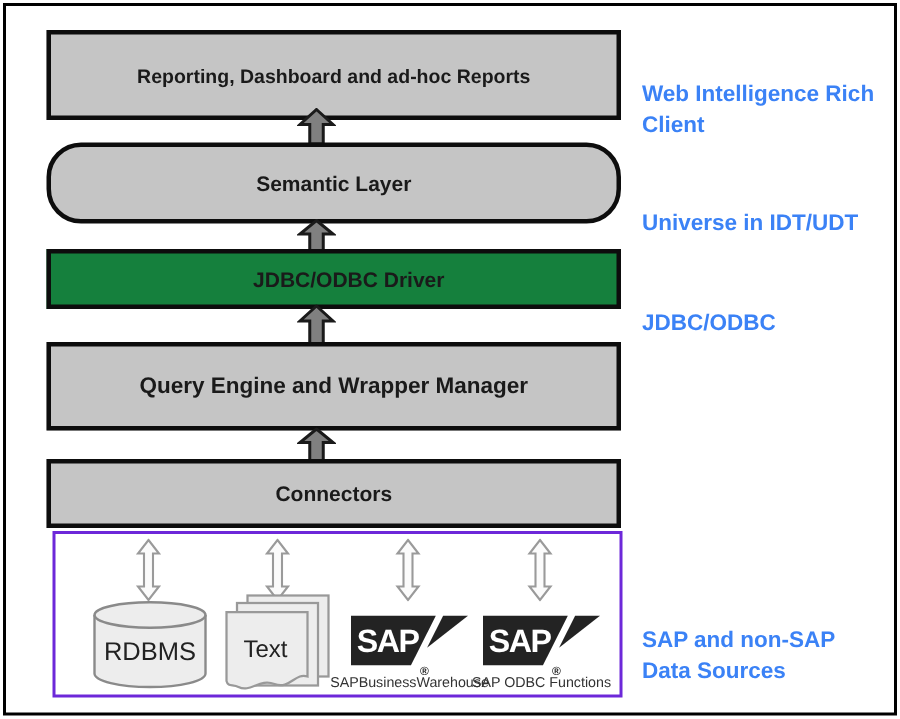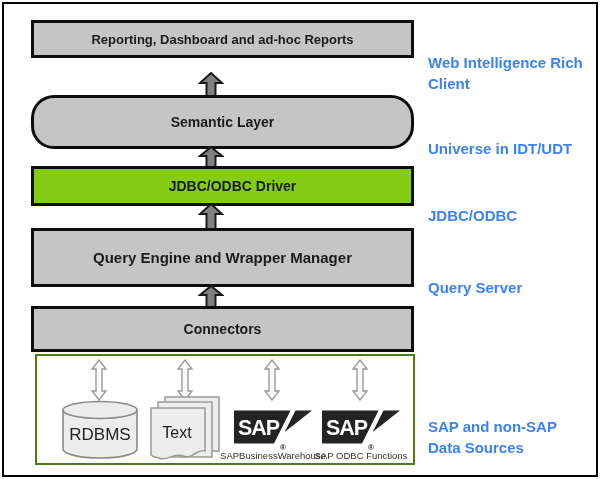--- a/index.html
+++ b/index.html
@@ -7,48 +7,48 @@
     position:relative;width:600px;height:479px;background:#ffffff;
     font-family:"Liberation Sans","DejaVu Sans",sans-serif;overflow:hidden;
   }
   .outer-frame{position:absolute;left:2px;top:2px;right:2px;bottom:2px;border:2px solid #000;}
   .layer-box{
     position:absolute;left:31px;width:383px;
     background:#c5c5c5;border:3px solid #0d0d0d;box-sizing:border-box;
     display:flex;align-items:center;justify-content:center;
     font-weight:bold;color:#1a1a1a;text-align:center;
   }
-  .layer-box.light{background:#84cc16;padding-left:20px;}
+  .layer-box.light{background:#15803d;padding-left:20px;}
   .side-label{
     position:absolute;left:428px;width:165px;
     font-weight:bold;color:#3b82f6;font-size:15px;line-height:21px;margin-top:28px;
   }
   .up-arrow{position:absolute;left:198px;width:26px;}
   .ds-box{
     position:absolute;left:35px;top:354px;width:380px;height:111px;
-    background:#ffffff;border:2px solid #4d7c0f;box-sizing:border-box;
+    background:#ffffff;border:2px solid #6d28d9;box-sizing:border-box;
   }
   .ds-col{position:absolute;}
   .dbl-arrow{position:absolute;top:3px;}
   .sap-label{
     position:absolute;top:94px;width:120px;left:50%;margin-left:-60px;
     font-size:9.5px;color:#333;text-align:center;white-space:nowrap;
   }
   .sap-reg{
     position:absolute;font-size:8px;color:#222;font-weight:bold;
   }
   .ds-side-label{}
 </style>
 </head>
 <body>
 
 <div id="stage">
   <div class="outer-frame"></div>
 
-  <div class="layer-box" style="top:20px;height:38px;font-size:13px;">
+  <div class="layer-box" style="top:20px;height:60px;font-size:13px;">
     <span>Reporting, Dashboard and ad-hoc Reports</span>
   </div>
   <div class="side-label" style="top:24px;">Web Intelligence Rich Client</div>
 
   <svg class="up-arrow" style="top:72px;" width="26" height="25" viewBox="0 0 26 25">
     <polygon points="13,1 24,11 17.5,11 17.5,24 8.5,24 8.5,11 2,11" fill="#808080" stroke="#1a1a1a" stroke-width="2"></polygon>
   </svg>
 
   <div class="layer-box" style="top:95px;height:54px;font-size:14px;border-radius:23px;">
     <span>Semantic Layer</span>
@@ -64,21 +64,20 @@
   </div>
   <div class="side-label" style="top:177px;">JDBC/ODBC</div>
 
   <svg class="up-arrow" style="top:203px;" width="26" height="27" viewBox="0 0 26 27">
     <polygon points="13,1 24,11 17.5,11 17.5,26 8.5,26 8.5,11 2,11" fill="#808080" stroke="#1a1a1a" stroke-width="2"></polygon>
   </svg>
 
   <div class="layer-box" style="top:228px;height:59px;font-size:15px;">
     <span>Query Engine and Wrapper Manager</span>
   </div>
-  <div class="side-label" style="top:249px;">Query Server</div>
 
   <svg class="up-arrow" style="top:285px;" width="26" height="23" viewBox="0 0 26 23">
     <polygon points="13,1 24,10 17.5,10 17.5,22 8.5,22 8.5,10 2,10" fill="#808080" stroke="#1a1a1a" stroke-width="2"></polygon>
   </svg>
 
   <div class="layer-box" style="top:306px;height:46px;font-size:14px;">
     <span>Connectors</span>
   </div>
 
   <div class="ds-box">

